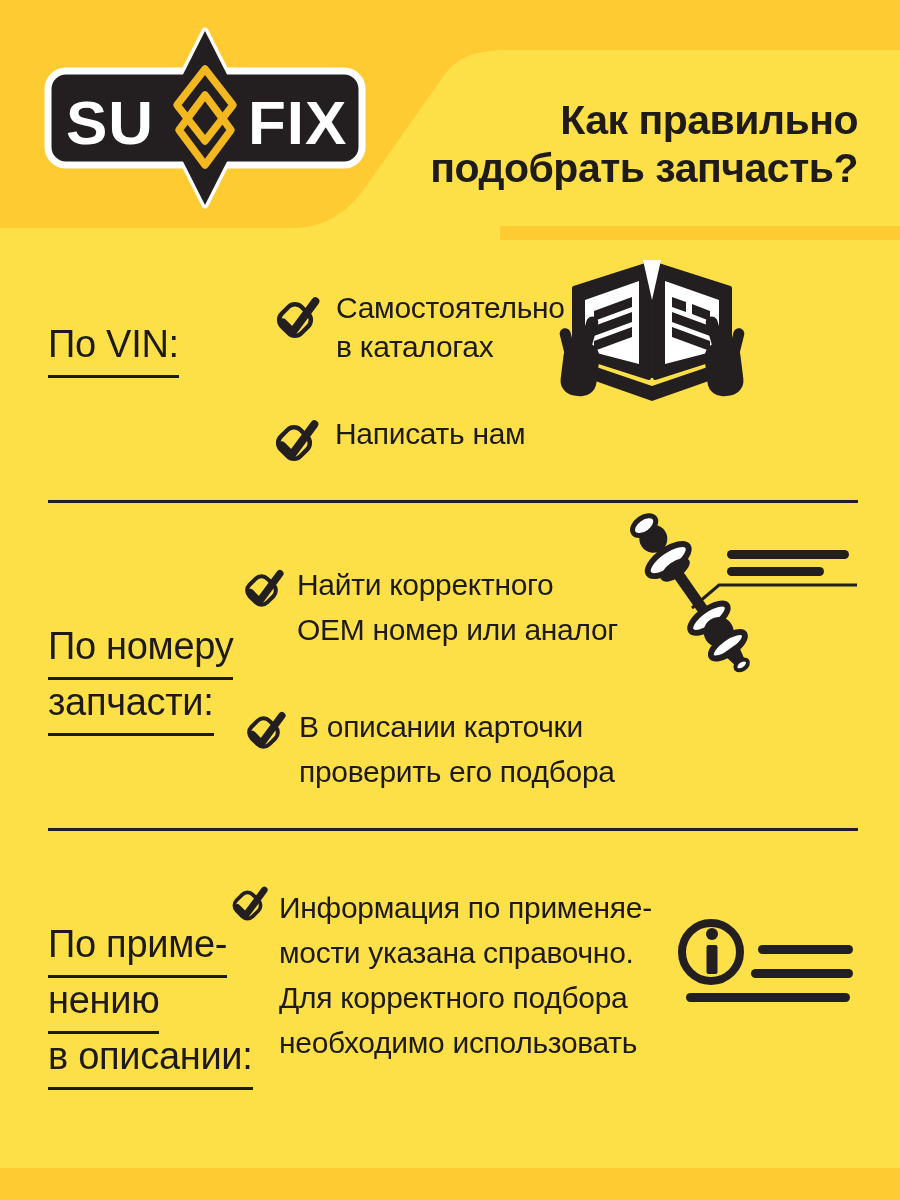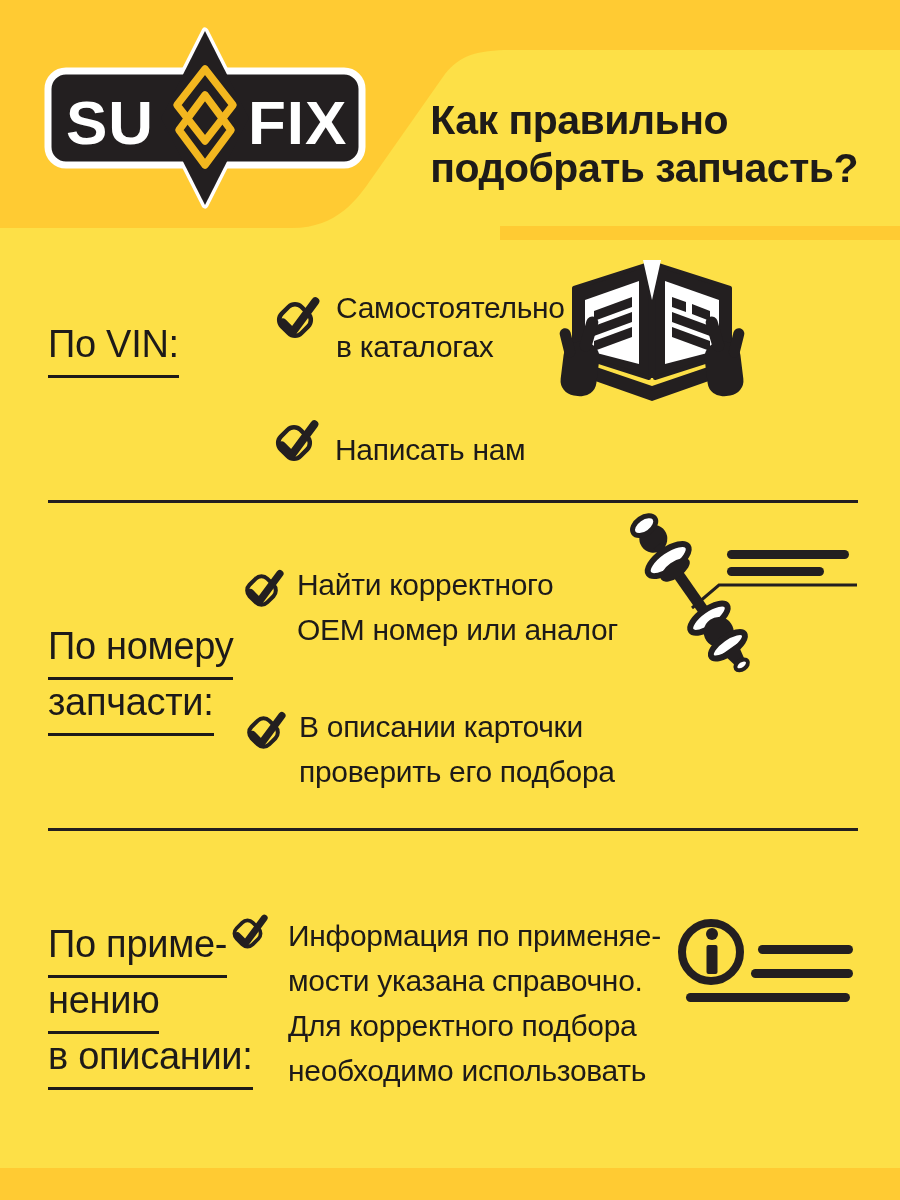--- a/index.html
+++ b/index.html
@@ -2,21 +2,21 @@
 <html><head>
 <meta charset="utf-8">
 <style>
   html,body{margin:0;padding:0;background:#e8e8e8;}
   .page{position:relative;width:900px;height:1200px;background:#fde047;overflow:hidden;
         font-family:"Liberation Sans","DejaVu Sans",sans-serif;color:#1d1a19;margin:0 auto;}
   .abs{position:absolute;}
   
   .hdr-svg{left:0;top:0;}
   .logo-svg{left:40px;top:25px;}
-  .title{right:42px;top:96px;font-weight:700;font-size:41px;line-height:48px;
+  .title{right:42px;top:96px;text-align:right;font-weight:700;font-size:41px;line-height:48px;
          letter-spacing:-0.5px;color:#1e1b19;}
   .title-bar{left:500px;top:226px;width:400px;height:14px;background:#FFCB33;}
   .bottom-bar{left:0;top:1168px;width:900px;height:32px;background:#FFCB33;}
   
   .divider{left:48px;width:810px;height:3px;background:#231F20;}
   .heading{left:48px;font-size:38px;line-height:40px;letter-spacing:-0.3px;color:#1d1a19;}
   .heading .hl{display:table;border-bottom:3px solid #1d1a19;padding-bottom:11px;margin-bottom:2px;white-space:nowrap;}
   .bullet{display:flex;align-items:flex-start;}
   .chk{flex:0 0 auto;}
   .btxt{font-size:30px;letter-spacing:-0.3px;color:#1d1a19;white-space:nowrap;}
@@ -73,21 +73,21 @@
     <div class="btxt">
       <div>Самостоятельно</div>
       <div>в каталогах</div>
     </div>
   </div>
 
   <div class="abs bullet s1" style="left:268px;top:414px;gap:15px">
     <svg class="chk" width="52" height="52" viewBox="0 0 64 64" style="margin-top:3px">
         <use href="#chk-g"></use>
       </svg>
-    <div class="btxt" style="margin-top:16px">
+    <div class="btxt" style="margin-top:0">
       <div>Написать нам</div>
     </div>
   </div>
 
   <svg class="abs" style="left:552px;top:258px" width="200" height="145" viewBox="0 0 200 145">
     <g fill="#231F20" stroke="#231F20" stroke-width="4" stroke-linejoin="round">
       <polygon points="22,30 97,6 97,120 22,96"></polygon>
       <polygon points="178,30 103,6 103,120 178,96"></polygon>
       <rect x="96.5" y="28" width="7" height="92" stroke="none"></rect>
     </g>
@@ -165,21 +165,21 @@
   </svg>
 
   <div class="abs divider" style="top:828px"></div>
 
   <div class="abs heading" style="top:924px">
     <span class="hl">По приме-</span>
     <span class="hl">нению</span>
     <span class="hl">в описании:</span>
   </div>
 
-  <div class="abs bullet s3" style="left:226px;top:910px;gap:19px">
+  <div class="abs bullet s3" style="left:226px;top:882px;gap:10px">
     <svg class="chk" width="43" height="43" viewBox="0 0 64 64" style="margin-top:2px">
         <use href="#chk-g"></use>
       </svg>
     <div class="btxt" style="margin-top:3px">
       <div>Информация по применяе-</div>
       <div>мости указана справочно.</div>
       <div>Для корректного подбора</div>
       <div>необходимо использовать</div>
     </div>
   </div>

